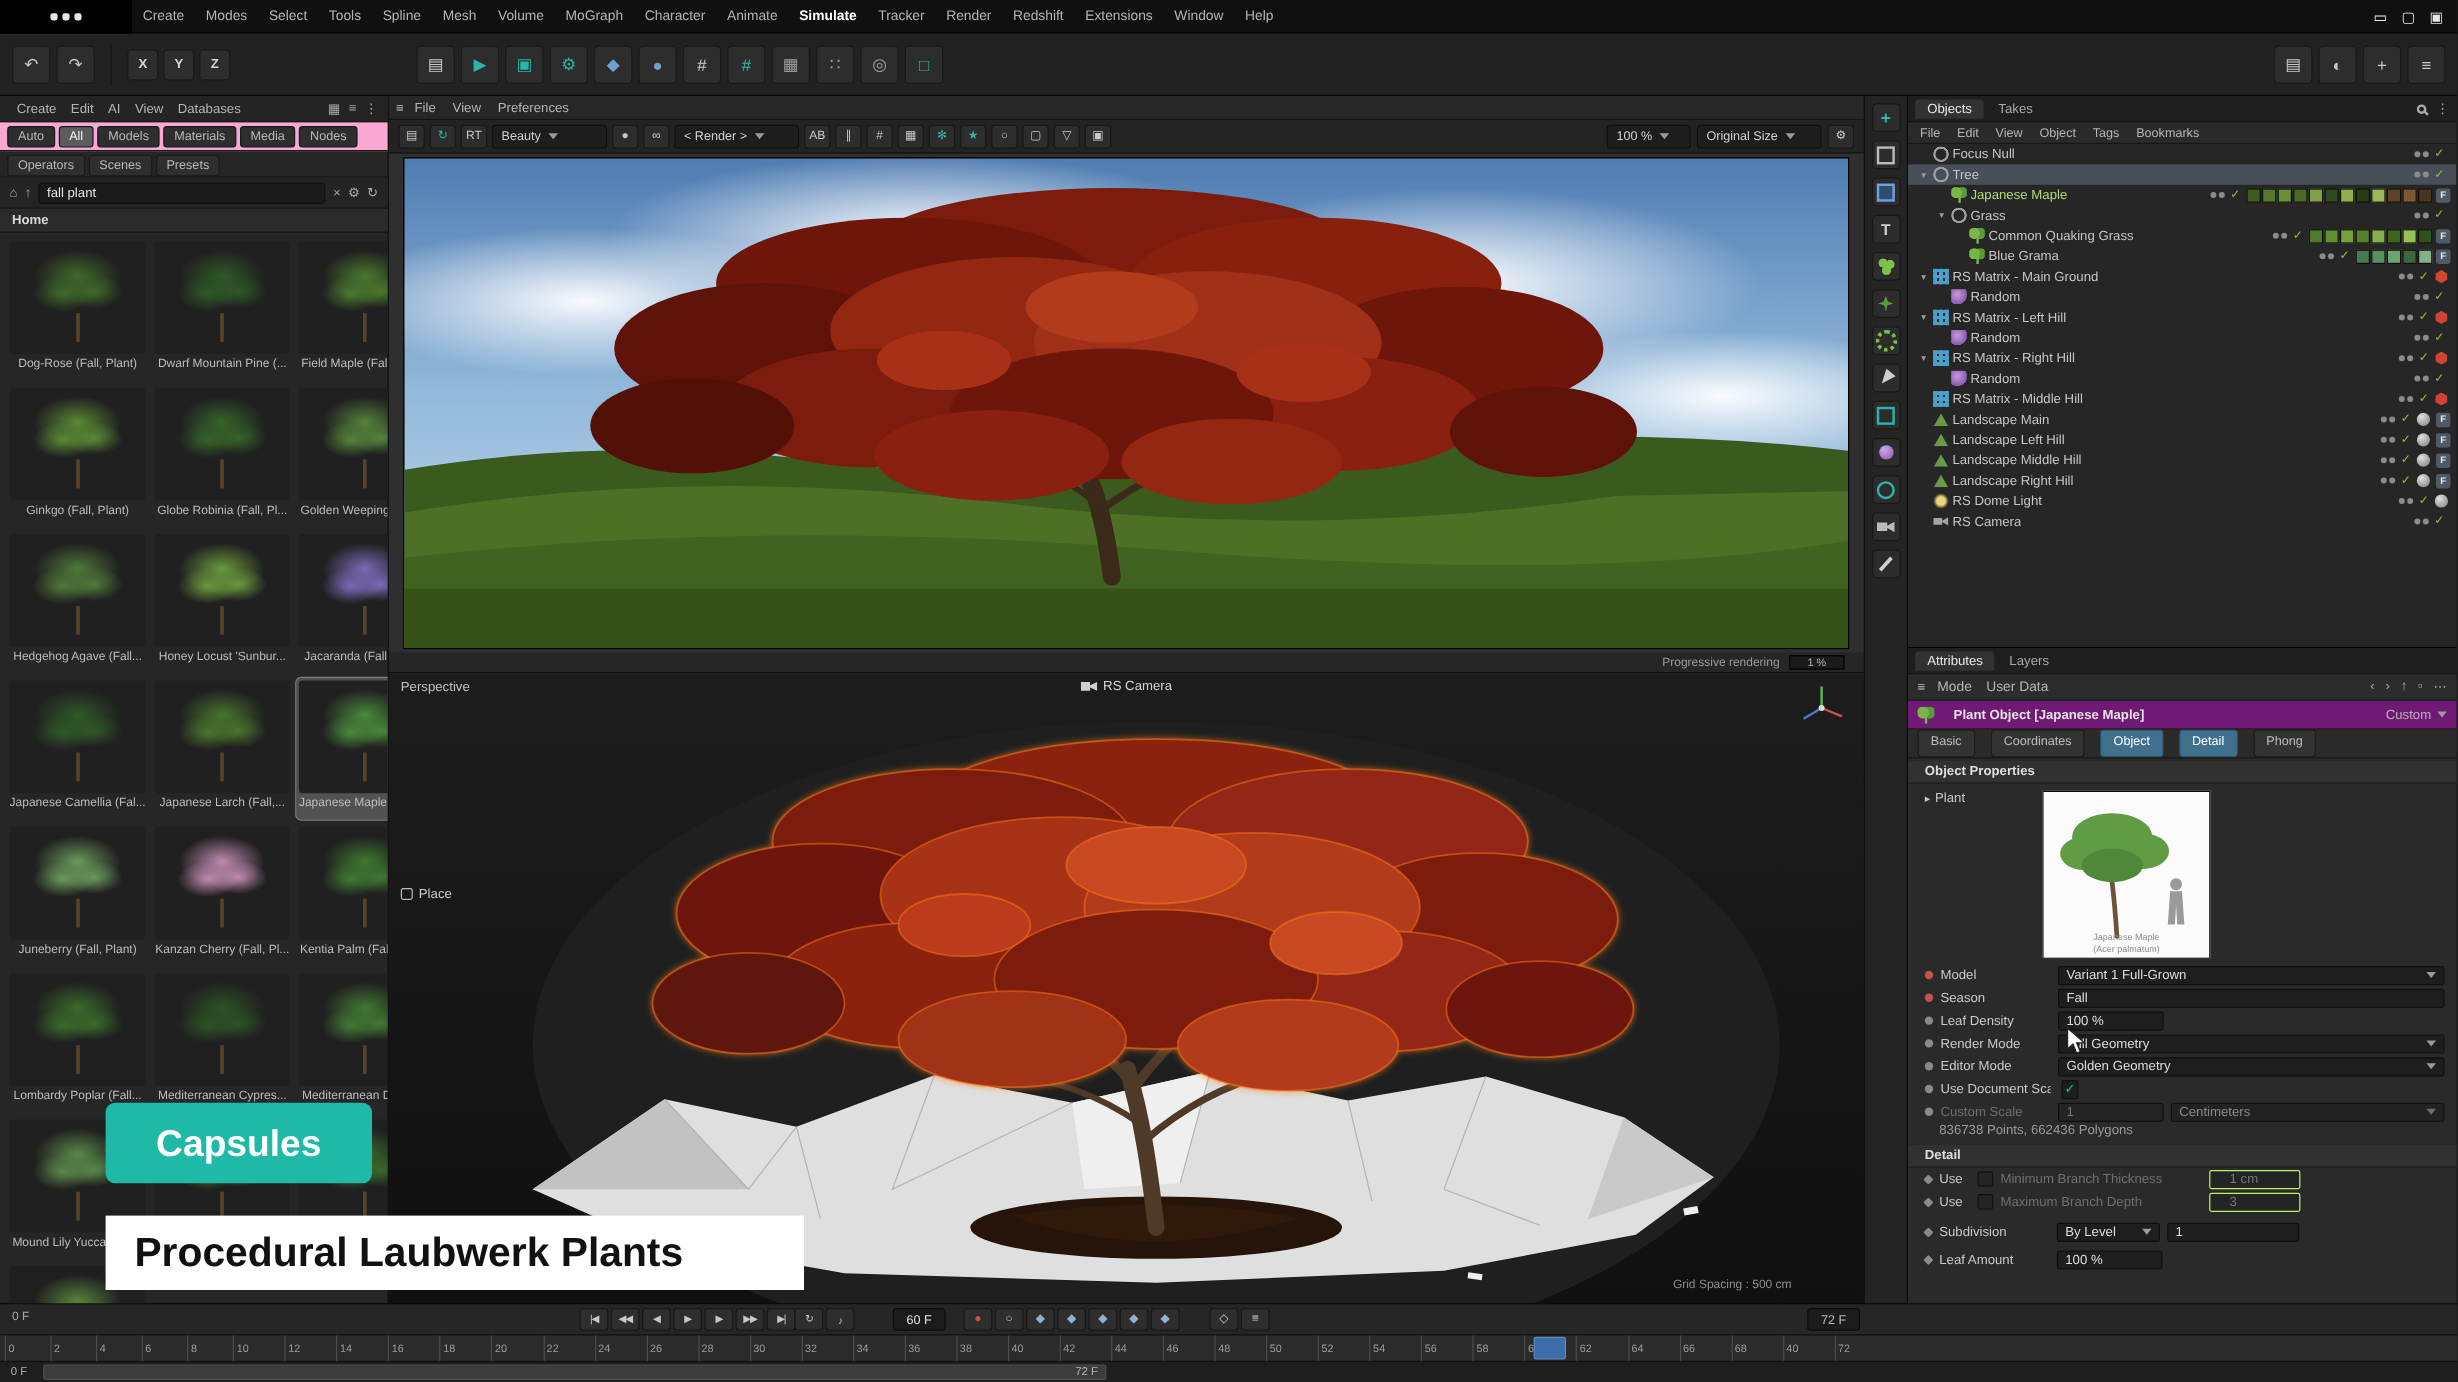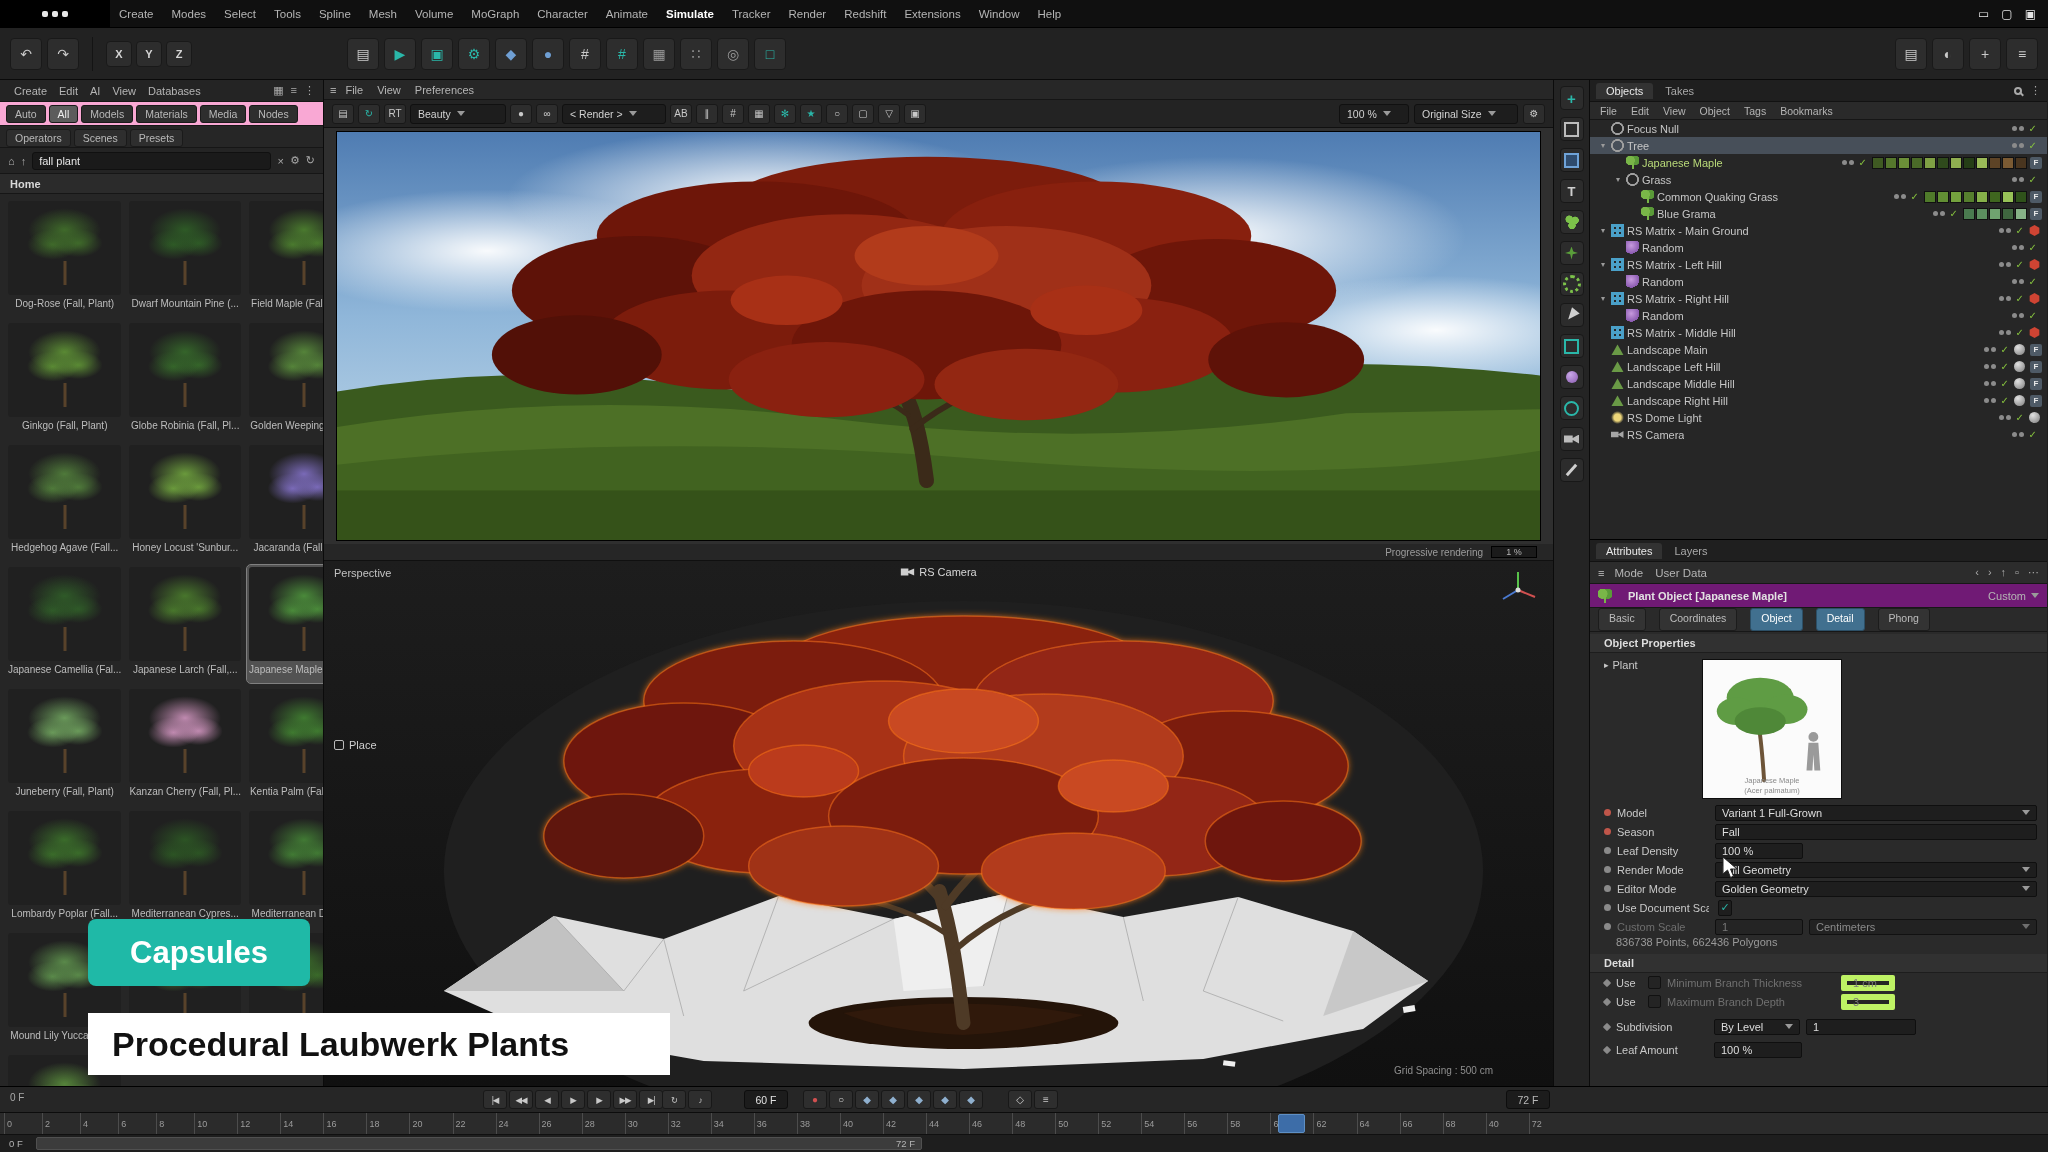--- a/index.html
+++ b/index.html
@@ -171,21 +171,21 @@
 .funit{display:none}
 .funit.show{display:flex;flex:1;height:16px;background:#222;border:1px solid #111;border-radius:2px;margin-right:10px;padding:0 6px;color:#8a8a8a;align-items:center}
 .funit.show::after{content:"";margin-left:auto;border-left:4px solid transparent;border-right:4px solid transparent;border-top:5px solid #6f6f6f}
 .fld.dim .flabel{color:#6e6e6e}
 .fld.dim .fval{color:#777;background:#242424}
 .stats{padding:0 0 4px 26px;color:#9a9a9a}
 .drow{color:#777}
 .duse{color:#c9c9c9;width:26px}
 .dchk{width:13px;height:13px;background:#242424;border:1px solid #111;border-radius:2px;flex:none}
 .dlabel{width:168px;color:#707070;white-space:nowrap;overflow:hidden}
-.dval{width:54px;height:16px;background:#242424;border:6px solid #bef264;border-radius:2px;display:flex;align-items:center;padding:0 6px;color:#777}
+.dval{width:76px;height:16px;background:#242424;border:1px solid #bef264;border-radius:2px;display:flex;align-items:center;padding:0 16px;color:#777}
 .cursor{position:absolute;z-index:60}
 
 
 .transport{height:26px;background:#262626;border-bottom:1px solid #0c0c0c;position:relative}
 .tp-left{position:absolute;left:10px;top:5px;color:#a9a9a9;font-size:10px}
 .tpg{position:absolute;top:3px;display:flex;gap:2px}
 .tbtn2{min-width:24px;height:19px;padding:0 3px;background:#2e2e2e;border:1px solid #181818;border-radius:3px;color:#c9c9c9;font-size:8.5px;display:flex;align-items:center;justify-content:center;letter-spacing:-1px}
 .tframe{position:absolute;left:744px;top:3px;width:44px;height:19px;background:#1c1c1c;border:1px solid #0d0d0d;border-radius:3px;color:#e2e2e2;font-size:10.5px;display:flex;align-items:center;justify-content:center}
 .tend{position:absolute;left:1506px;top:3px;width:44px;height:19px;background:#1c1c1c;border:1px solid #0d0d0d;border-radius:3px;color:#b9b9b9;font-size:10.5px;display:flex;align-items:center;justify-content:center}
 .ruler{height:22px;background:#2b2b2b;border-bottom:1px solid #101010;position:relative}

